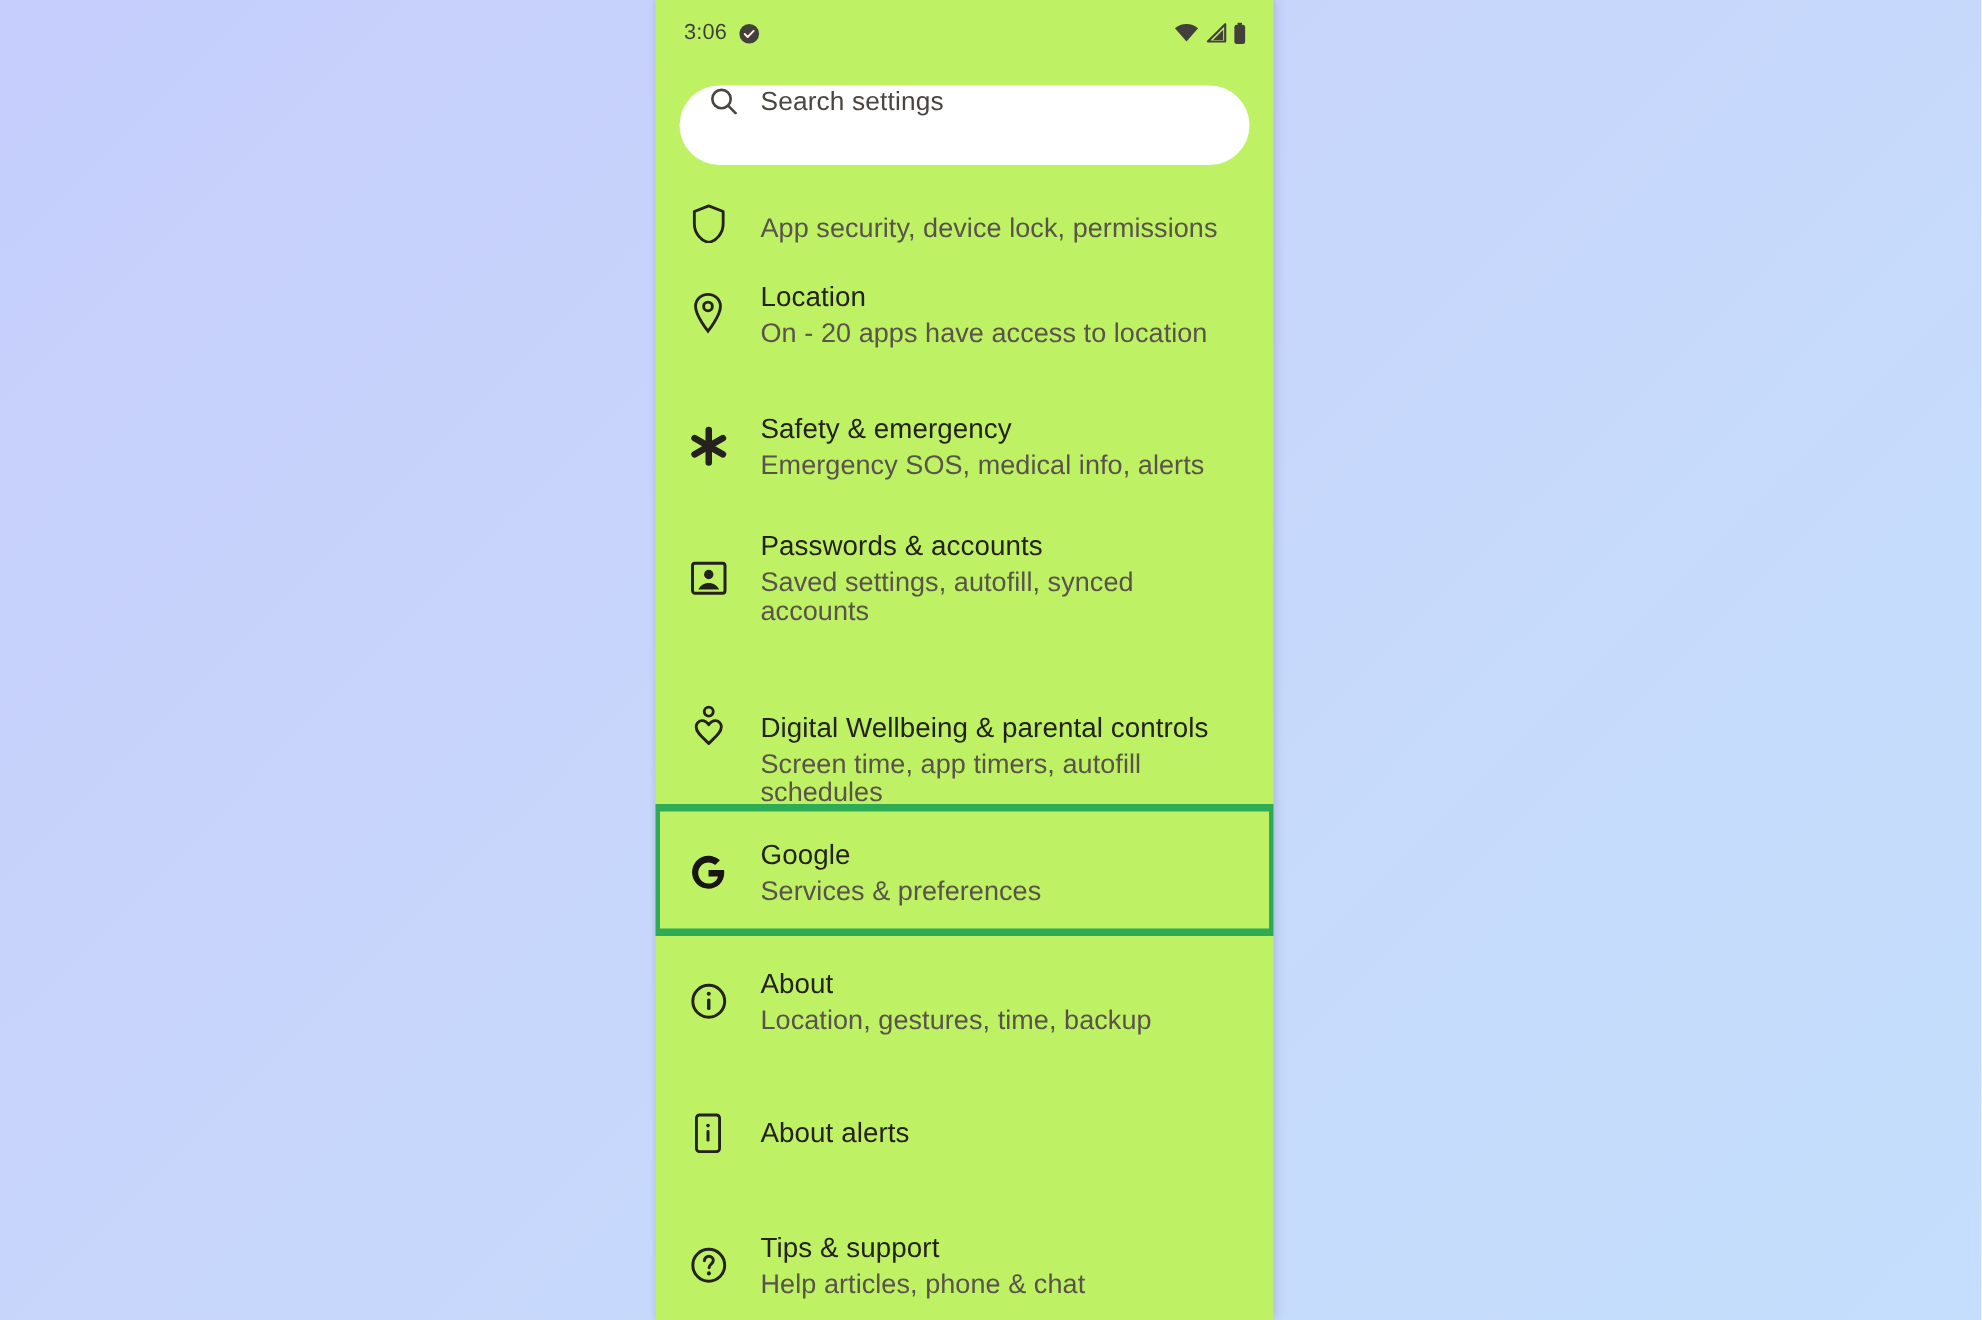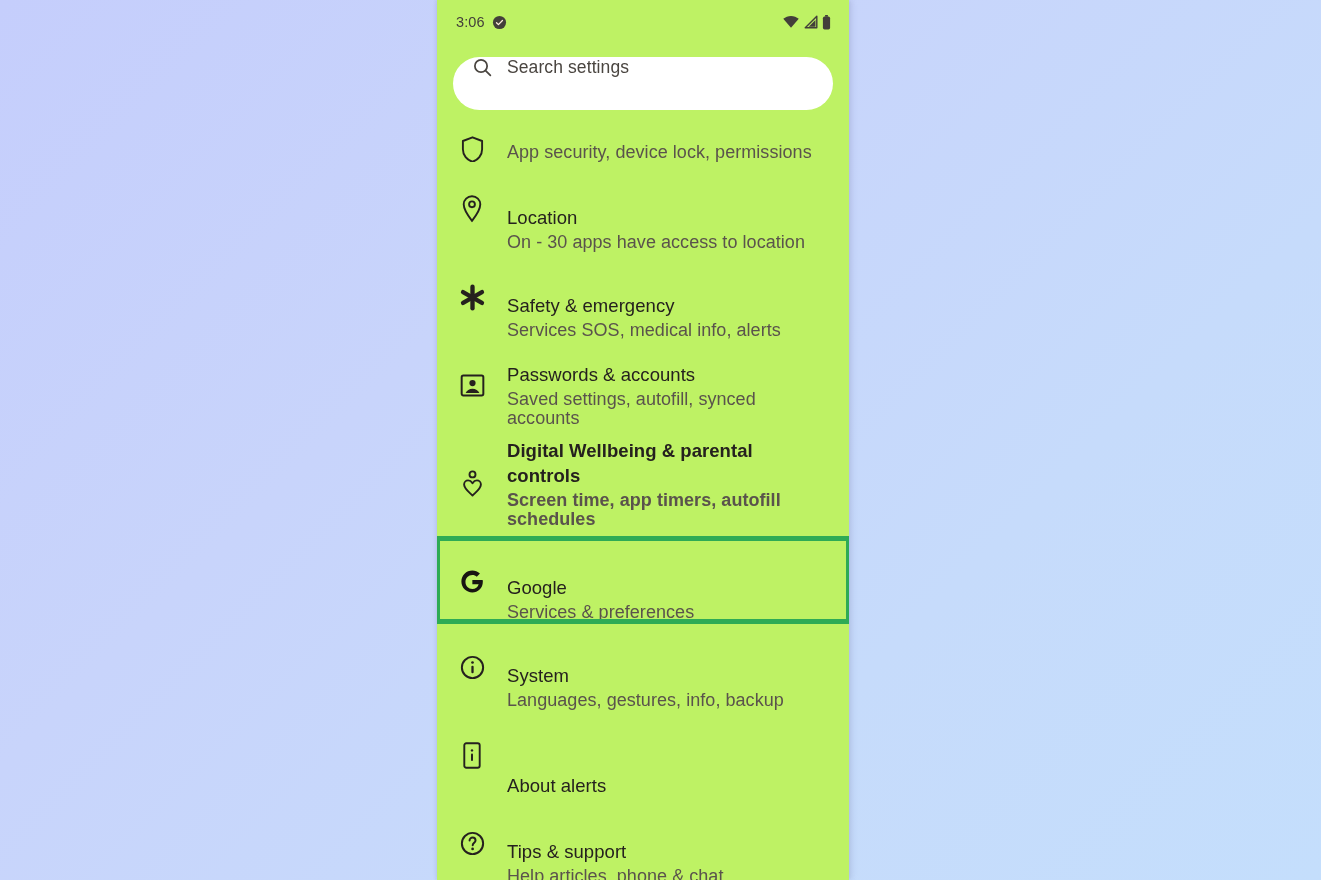--- a/index.html
+++ b/index.html
@@ -75,21 +75,21 @@
     color: #4a4540;
     letter-spacing: 0.1px;
   }
 
   
   .list {
     position: relative;
   }
   .row {
     display: flex;
-    align-items: flex-end;
+    align-items: center;
     padding: 0 16px 0 0;
     min-height: 76px;
     cursor: pointer;
     position: relative;
   }
   .row-icon {
     width: 70px;
     min-width: 70px;
     display: flex;
     justify-content: center;
@@ -128,21 +128,21 @@
   .row.clipped .row-icon {
     align-self: flex-end;
     height: 28px;
     overflow: hidden;
     align-items: flex-start;
   }
   .row.clipped .row-body { justify-content: flex-end; }
 
   
   .row.std { height: 88px; }
-  .row.tall { height: 110px; align-items: center; font-weight: bold; }
+  .row.tall { height: 110px; align-items: flex-end; }
 
   
   .row.highlight {
     outline: 5px solid #2eab55;
     outline-offset: -3px;
     height: 84px;
   }
 
   
 </style>
@@ -210,37 +210,37 @@
 
     <div class="row std">
       <div class="row-icon">
         <svg width="24" height="28" viewBox="0 0 22 28">
           <path d="M11 1.2c-4.6 0-8.3 3.6-8.3 8.1 0 6 8.3 16.5 8.3 16.5s8.3-10.5 8.3-16.5c0-4.5-3.7-8.1-8.3-8.1z" fill="none" stroke="#25211e" stroke-width="1.9"></path>
           <circle cx="11" cy="9.3" r="2.9" fill="none" stroke="#25211e" stroke-width="1.9"></circle>
         </svg>
       </div>
       <div class="row-body">
         <div class="row-title">Location</div>
-        <div class="row-sub">On - 30 apps have access to location</div>
+        <div class="row-sub">On - 20 apps have access to location</div>
       </div>
     </div>
 
     <div class="row std">
       <div class="row-icon">
         <svg width="27" height="27" viewBox="0 0 26 26">
           <g stroke="#25211e" stroke-width="4.2" stroke-linecap="round">
             <line x1="13" y1="2.6" x2="13" y2="23.4"></line>
             <line x1="3.9" y1="7.8" x2="22.1" y2="18.2"></line>
             <line x1="3.9" y1="18.2" x2="22.1" y2="7.8"></line>
           </g>
         </svg>
       </div>
       <div class="row-body">
         <div class="row-title">Safety &amp; emergency</div>
-        <div class="row-sub">Services SOS, medical info, alerts</div>
+        <div class="row-sub">Emergency SOS, medical info, alerts</div>
       </div>
     </div>
 
     <div class="row std">
       <div class="row-icon">
         <svg width="25" height="25" viewBox="0 0 24 24">
           <rect x="1.6" y="2.4" width="20.8" height="19.2" rx="1.6" fill="none" stroke="#25211e" stroke-width="1.9"></rect>
           <circle cx="12" cy="9.6" r="3" fill="#25211e"></circle>
           <path d="M5.4 19.2c1.1-2.7 3.6-4.2 6.6-4.2s5.5 1.5 6.6 4.2z" fill="#25211e"></path>
         </svg>
@@ -278,22 +278,22 @@
 
     <div class="row std">
       <div class="row-icon">
         <svg width="25" height="25" viewBox="0 0 24 24">
           <circle cx="12" cy="12" r="10.2" fill="none" stroke="#25211e" stroke-width="1.9"></circle>
           <circle cx="12" cy="7.2" r="1.3" fill="#25211e"></circle>
           <rect x="10.9" y="10.2" width="2.2" height="7.4" rx="1" fill="#25211e"></rect>
         </svg>
       </div>
       <div class="row-body">
-        <div class="row-title">System</div>
-        <div class="row-sub">Languages, gestures, info, backup</div>
+        <div class="row-title">About</div>
+        <div class="row-sub">Location, gestures, time, backup</div>
       </div>
     </div>
 
     <div class="row std">
       <div class="row-icon">
         <svg width="20" height="27" viewBox="0 0 18 27">
           <rect x="1.3" y="1.3" width="15.4" height="24.4" rx="2" fill="none" stroke="#25211e" stroke-width="1.9"></rect>
           <circle cx="9" cy="8.4" r="1.2" fill="#25211e"></circle>
           <rect x="8" y="11.4" width="2" height="7.6" rx="0.9" fill="#25211e"></rect>
         </svg>

